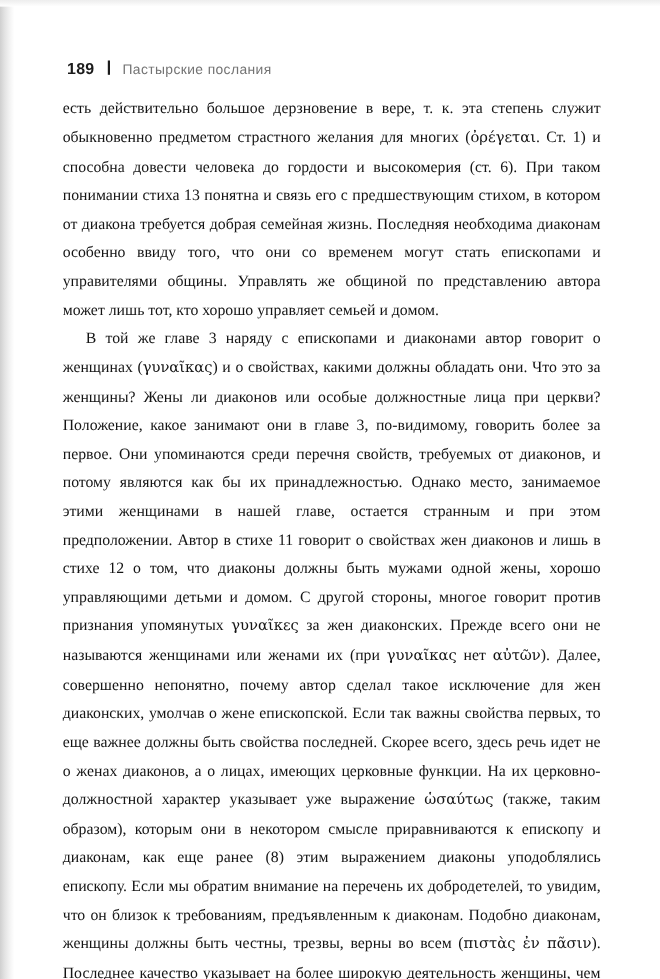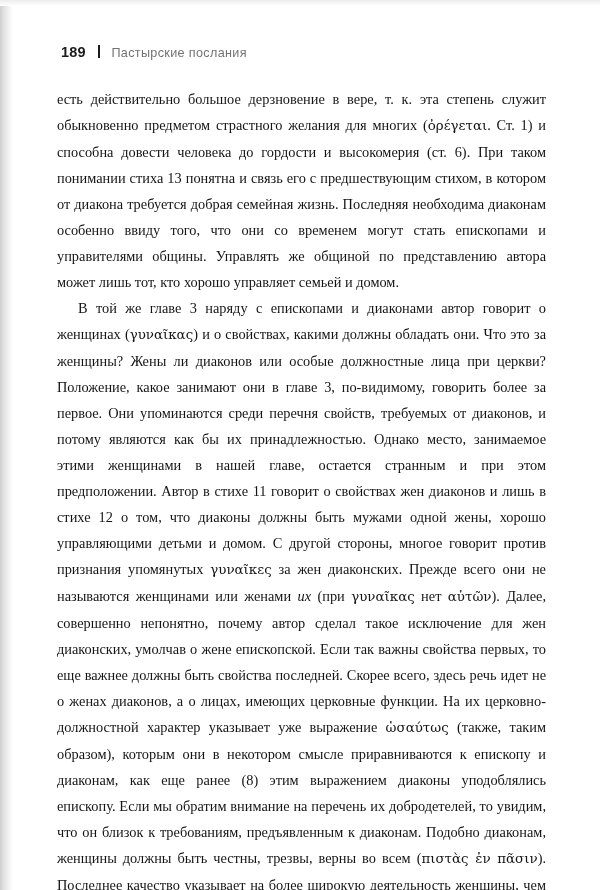--- a/index.html
+++ b/index.html
@@ -34,21 +34,21 @@
     top: 0;
     width: 600px;
     height: 6px;
     background: linear-gradient(to bottom, #ededed 0%, #ffffff 100%);
     pointer-events: none;
   }
 
   .running-head {
     position: absolute;
     left: 61px;
-    top: 44px;
+    top: 54px;
     display: flex;
     align-items: baseline;
     gap: 0;
     white-space: nowrap;
   }
   .folio {
     font-family: "Liberation Sans", "DejaVu Sans", sans-serif;
     font-size: 14.5px;
     font-weight: 700;
     color: #1b1b1b;
@@ -89,21 +89,20 @@
     text-indent: 0;
   }
   .body-text p.indent {
     text-indent: 21px;
   }
   .grk {
     font-family: "DejaVu Serif", "Liberation Serif", serif;
     font-size: 13.4px;
   }
   .ital {
-    font-style: italic;
   }
 </style>
 </head>
 <body>
 
 <div class="page">
 
   <div class="scan-edge-left"></div>
   <div class="scan-edge-top"></div>
 

